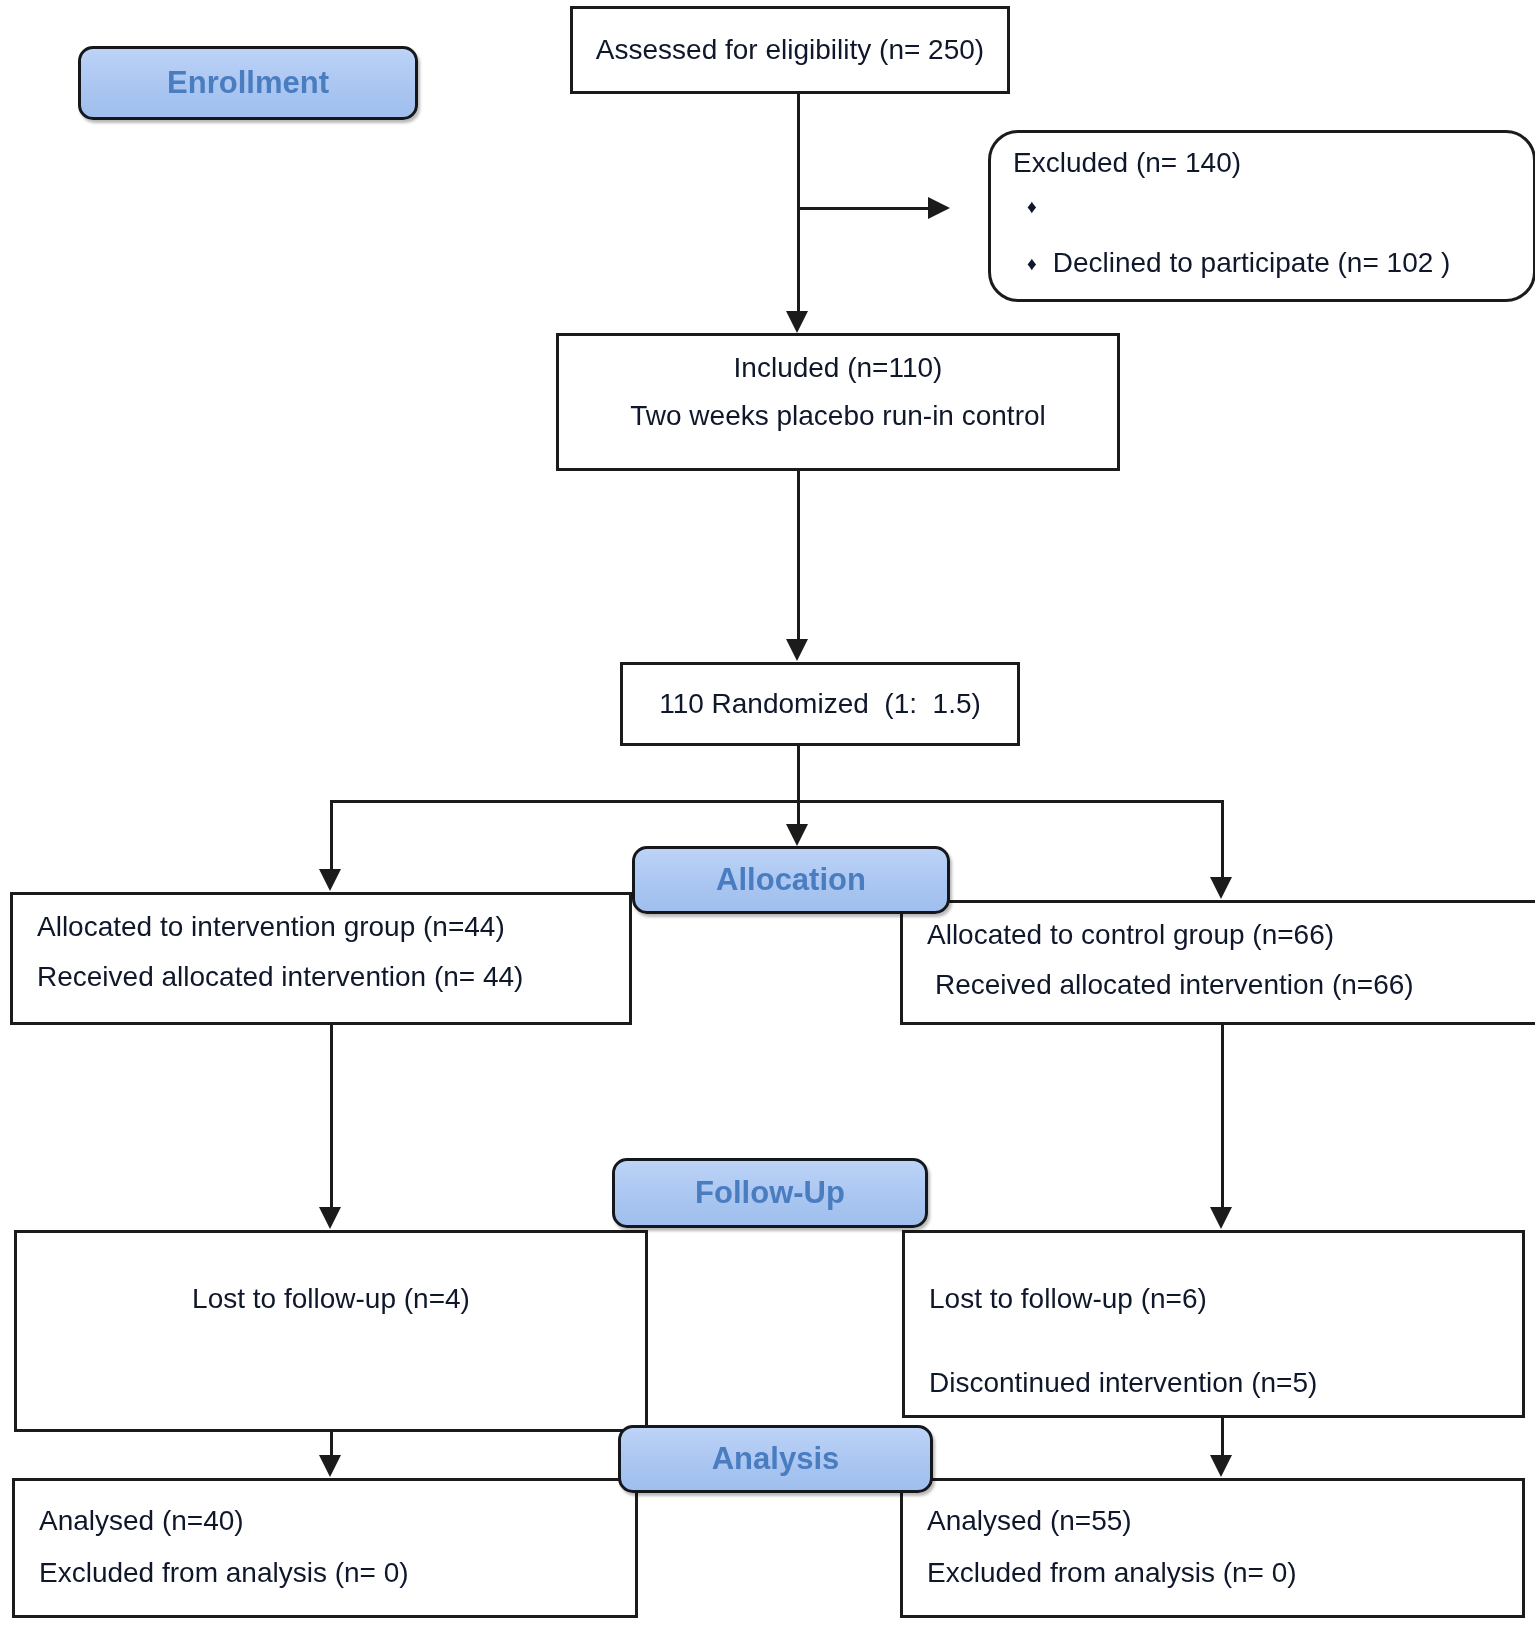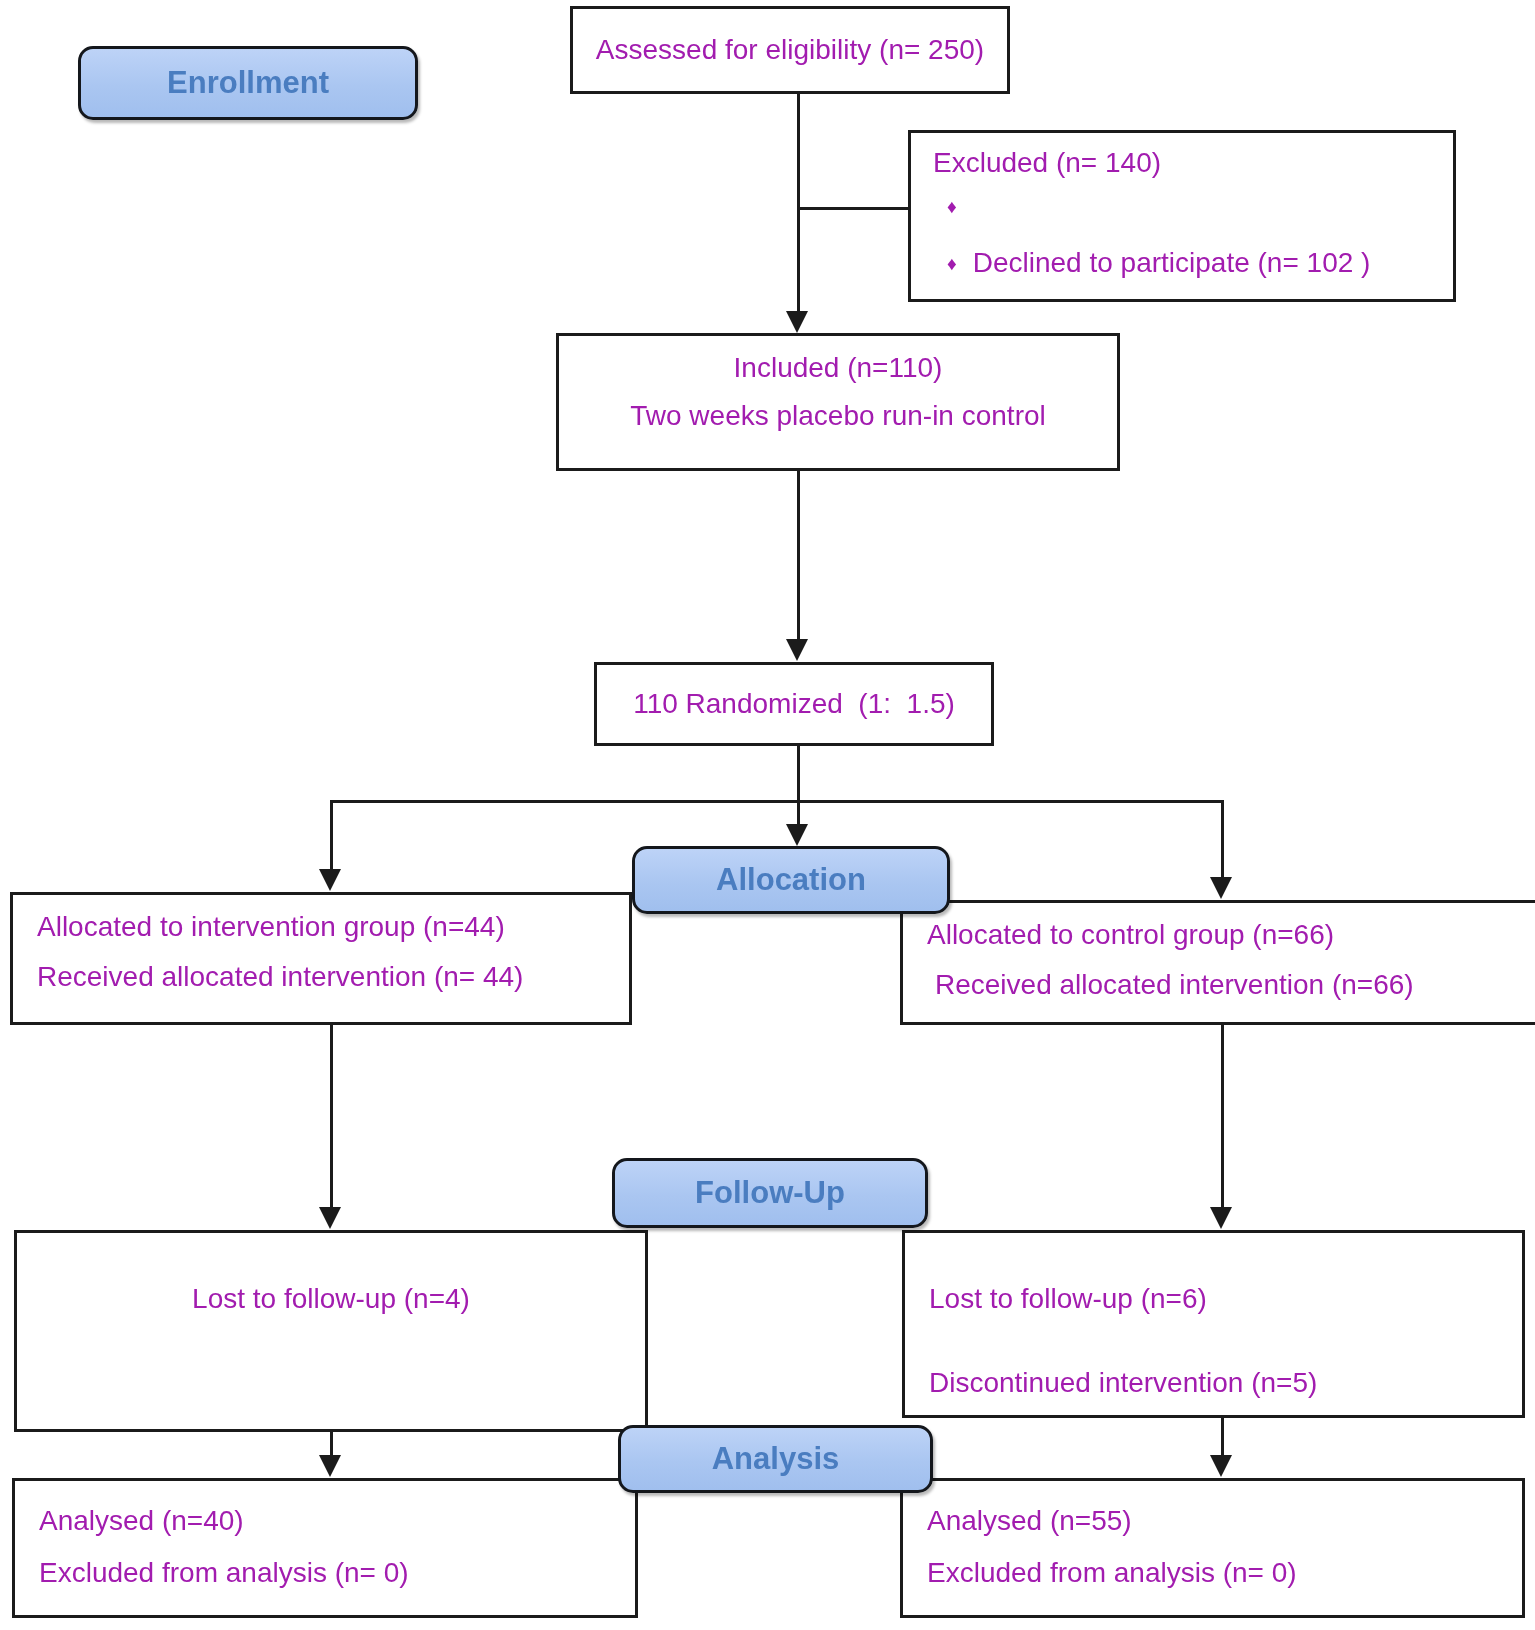--- a/index.html
+++ b/index.html
@@ -13,31 +13,31 @@
     overflow:hidden;
   }
   
   .fbox{
     position:absolute;
     background:#ffffff;
     border:3px solid #1b1b1b;
     box-sizing:border-box;
     font-size:28px;
     line-height:36px;
-    color:#a21caf;
+    color:#0f172a;
   }
   .center-text{text-align:center;}
   .box-assessed{left:570px;top:6px;width:440px;height:88px;display:flex;align-items:center;justify-content:center;}
-  .box-excluded{left:908px;top:130px;width:548px;height:172px;padding:12px 8px 4px 22px;}
+  .box-excluded{left:988px;top:130px;width:548px;height:172px;padding:12px 8px 4px 22px;border-radius:30px;}
   .box-excluded .bullet-row{margin:10px 0 0 14px;display:flex;align-items:baseline;}
   .box-excluded .bullet-row.second{margin-top:18px;}
   .bullet-glyph{font-size:19px;margin-right:16px;position:relative;top:-2px;}
   .box-included{left:556px;top:333px;width:564px;height:138px;padding-top:14px;}
   .box-included .l2{margin-top:12px;}
-  .box-randomized{left:594px;top:662px;width:400px;height:84px;display:flex;align-items:center;justify-content:center;white-space:pre;}
+  .box-randomized{left:620px;top:662px;width:400px;height:84px;display:flex;align-items:center;justify-content:center;white-space:pre;}
   .box-alloc-left{left:10px;top:892px;width:622px;height:133px;padding:14px 6px 0 24px;}
   .box-alloc-left .l2{margin-top:14px;}
   .box-alloc-right{left:900px;top:900px;width:756px;height:125px;padding:14px 6px 0 24px;}
   .box-alloc-right .l2{margin-top:14px;padding-left:8px;}
   .box-fu-left{left:14px;top:1230px;width:634px;height:202px;padding-top:48px;}
   .box-fu-right{left:902px;top:1230px;width:623px;height:188px;padding:48px 6px 0 24px;}
   .box-fu-right .l2{margin-top:48px;}
   .box-an-left{left:12px;top:1478px;width:626px;height:140px;padding:22px 6px 0 24px;}
   .box-an-left .l2{margin-top:16px;}
   .box-an-right{left:900px;top:1478px;width:625px;height:140px;padding:22px 6px 0 24px;}

